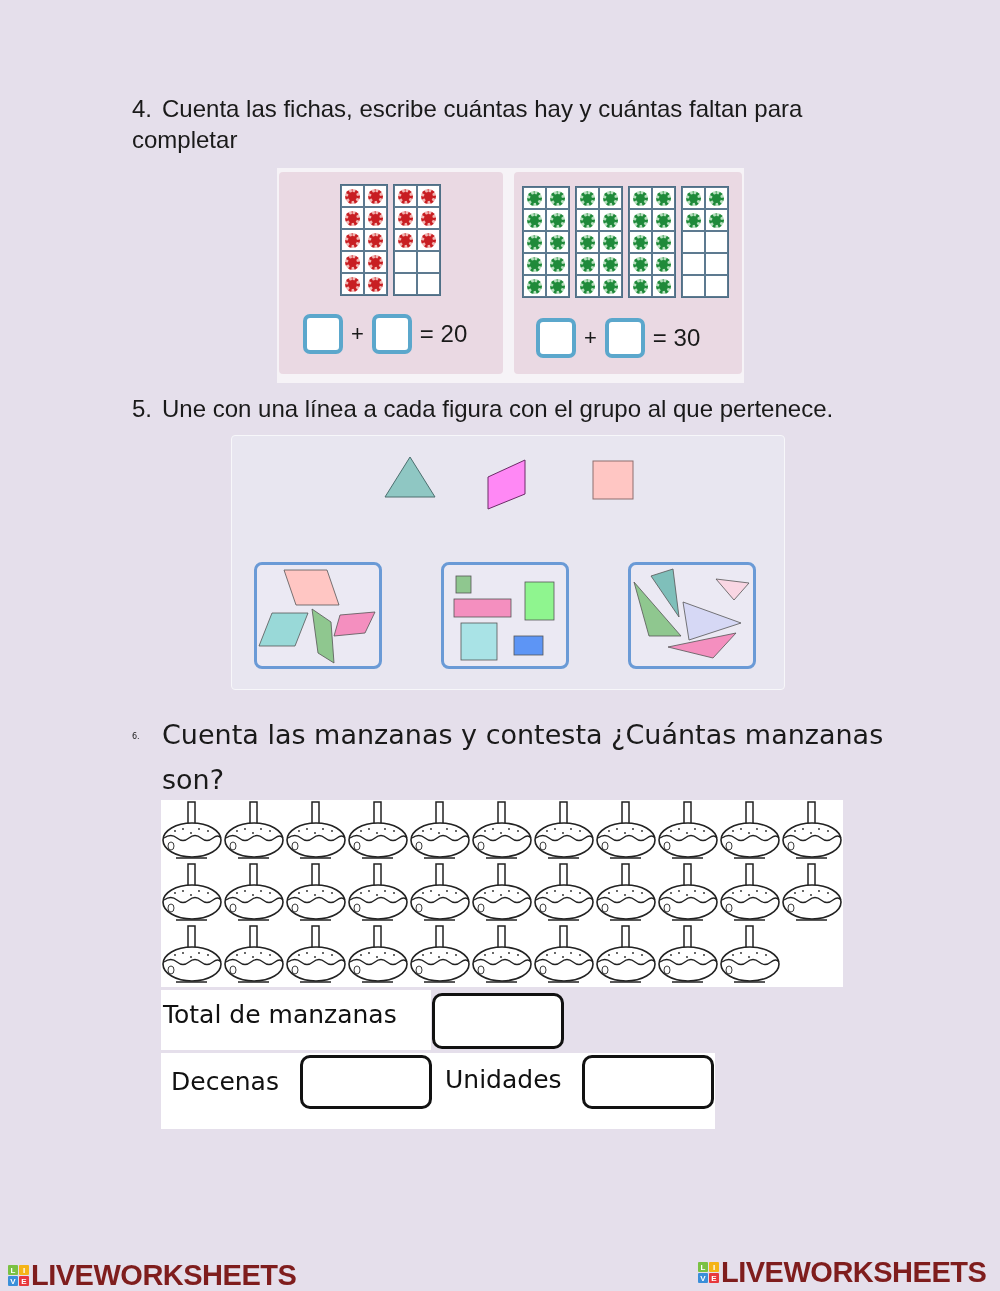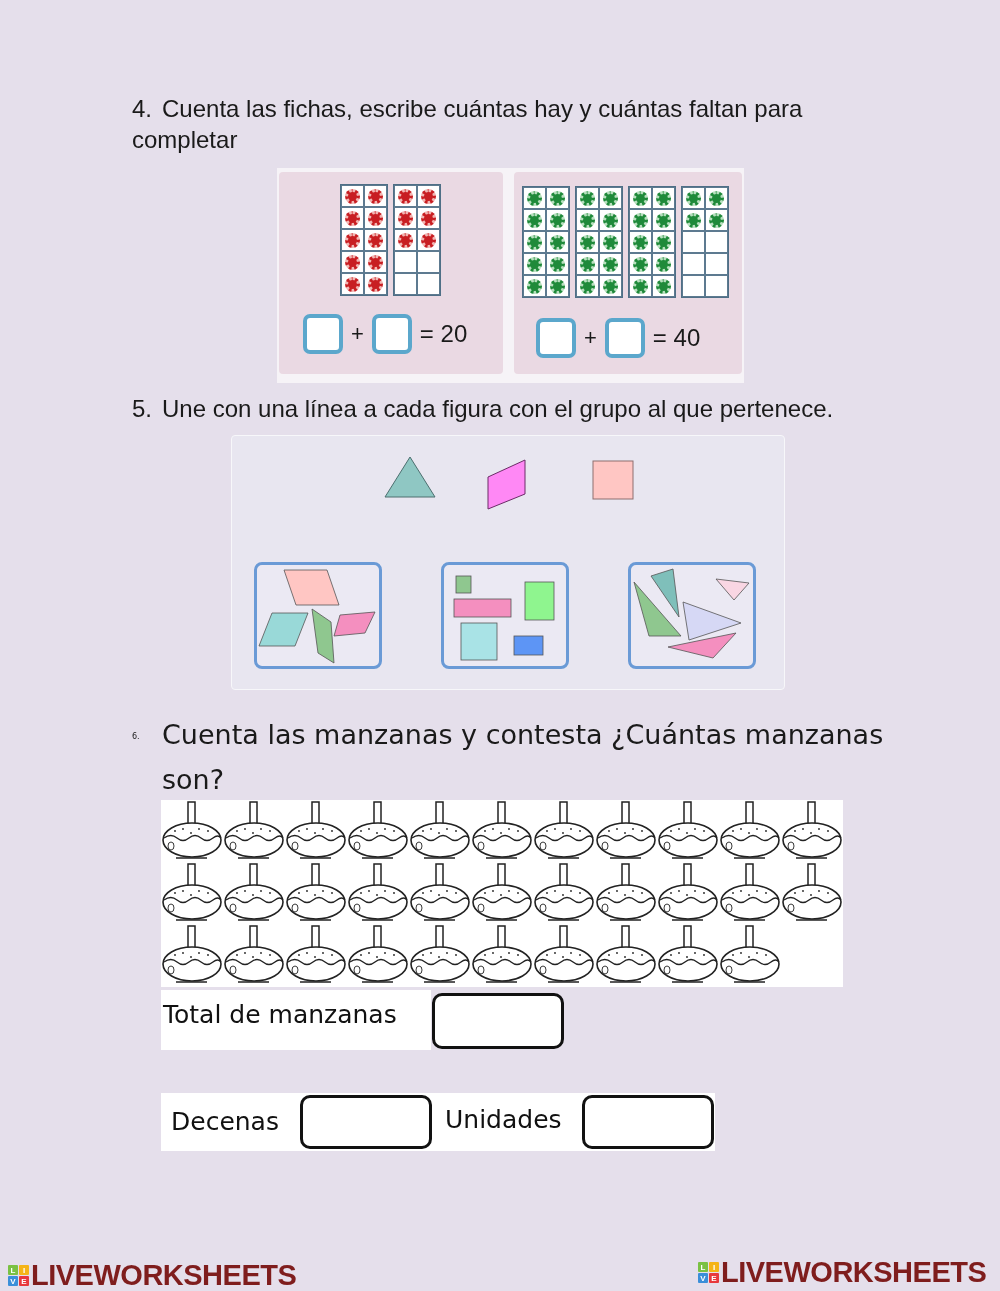--- a/index.html
+++ b/index.html
@@ -227,21 +227,21 @@
           <div class="cell"></div>
           <div class="cell"></div>
           <div class="cell"></div>
           <div class="cell"></div>
         </div>
       </div>
     <div class="eq" style="left:22px;top:146px;">
       <div class="ebox"></div>
       <span class="op">+</span>
       <div class="ebox"></div>
-      <span style="margin-left:8px;">= 40</span>
+      <span style="margin-left:8px;">= 30</span>
     </div>
   </div>
 </div>
 
 <div class="abs q-title q5-title">
   <span class="q-num">5.</span><span>Une con una línea a cada figura con el grupo al que pertenece.</span>
 </div>
 
 <div class="abs shapes-panel">
   <svg class="abs" style="left:150px;top:18px;" width="56" height="46">
@@ -678,21 +678,21 @@
           <path d="M15,58 L46,58" stroke="#222" stroke-width="1.5"></path>
         </svg></div>
     </div>
   </div>
 
 <div class="answer-row abs" style="left:161px;top:990px;width:270px;height:60px;">
   <span class="hand" style="left:2px;top:10px;text-align:right;">Total de manzanas</span>
 </div>
 <div class="ans-box" style="left:432px;top:993px;width:132px;height:56px;"></div>
 
-<div class="answer-row abs" style="left:161px;top:1053px;width:554px;height:58px;margin-top:40px;">
+<div class="answer-row abs" style="left:161px;top:1053px;width:554px;height:76px;">
   <span class="hand" style="left:10px;top:14px;">Decenas</span>
   <div class="ans-box" style="left:139px;top:2px;width:132px;height:54px;"></div>
   <span class="hand" style="left:284px;top:12px;">Unidades</span>
   <div class="ans-box" style="left:421px;top:2px;width:132px;height:54px;"></div>
 </div>
 
 <div class="logo" style="left:8px;top:1259px;">
   <div class="logo-icon">
     <span style="background:#7ac143;">L</span>
     <span style="background:#f5b416;">I</span>

